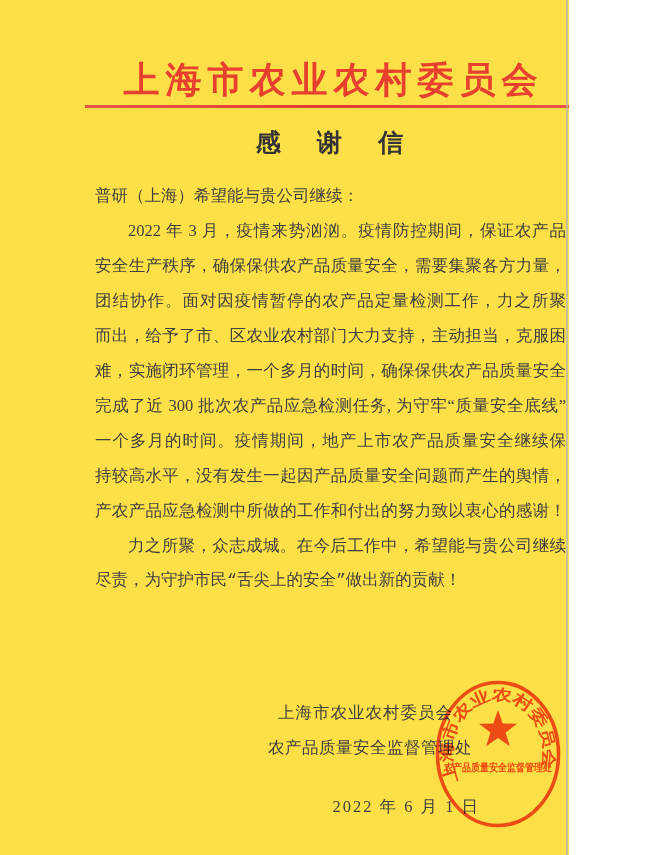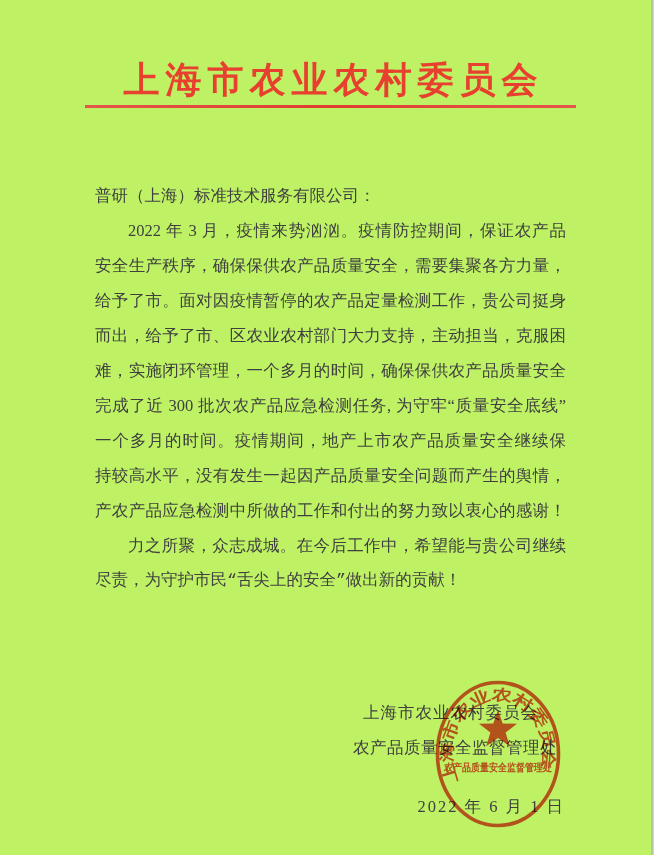--- a/index.html
+++ b/index.html
@@ -1,17 +1,17 @@
 <!DOCTYPE html>
 <html><head>
 <meta charset="utf-8">
 <style>
   html,body{margin:0;padding:0;background:#ffffff;}
   .page{
-    position:relative;width:654px;height:855px;background:#bef264;overflow:hidden;
+    position:relative;width:569px;height:855px;background:#fde047;overflow:hidden;
     font-family:"Liberation Serif","DejaVu Serif",serif;
   }
   .org-title{
     position:absolute;top:56px;left:85px;width:491px;text-align:center;
     font-size:36px;font-weight:bold;color:#e8402f;letter-spacing:6px;text-indent:6px;
     white-space:nowrap;
   }
   .red-rule{
     position:absolute;top:105px;left:85px;width:491px;height:2.5px;
     background:linear-gradient(90deg,#e4564a,#df3d30,#e4564a);
@@ -42,27 +42,28 @@
     background:#b5b5b5;opacity:.75;
   }
 </style>
 </head>
 <body>
 
 <div class="page">
 
   <div class="org-title">上海市农业农村委员会</div>
   <div class="red-rule"></div>
+  <div class="doc-title">感 谢 信</div>
 
   <div class="body-block">
-    <div class="bline">普研（上海）标准技术服务有限公司：</div>
+    <div class="bline">普研（上海）希望能与贵公司继续：</div>
 
     <div class="bline jl ind">2022 年 3 月，疫情来势汹汹。疫情防控期间，保证农产品</div>
     <div class="bline jl">安全生产秩序，确保保供农产品质量安全，需要集聚各方力量，</div>
-    <div class="bline jl">给予了市。面对因疫情暂停的农产品定量检测工作，贵公司挺身</div>
+    <div class="bline jl">团结协作。面对因疫情暂停的农产品定量检测工作，力之所聚</div>
     <div class="bline jl">而出，给予了市、区农业农村部门大力支持，主动担当，克服困</div>
     <div class="bline jl">难，实施闭环管理，一个多月的时间，确保保供农产品质量安全</div>
     <div class="bline jl">完成了近 300 批次农产品应急检测任务, 为守牢“质量安全底线”</div>
     <div class="bline jl">一个多月的时间。疫情期间，地产上市农产品质量安全继续保</div>
     <div class="bline jl">持较高水平，没有发生一起因产品质量安全问题而产生的舆情，</div>
     <div class="bline jl">产农产品应急检测中所做的工作和付出的努力致以衷心的感谢！</div>
 
     <div class="bline jl ind">力之所聚，众志成城。在今后工作中，希望能与贵公司继续</div>
     <div class="bline lastline">尽责，为守护市民“舌尖上的安全”做出新的贡献！</div>
   </div>

